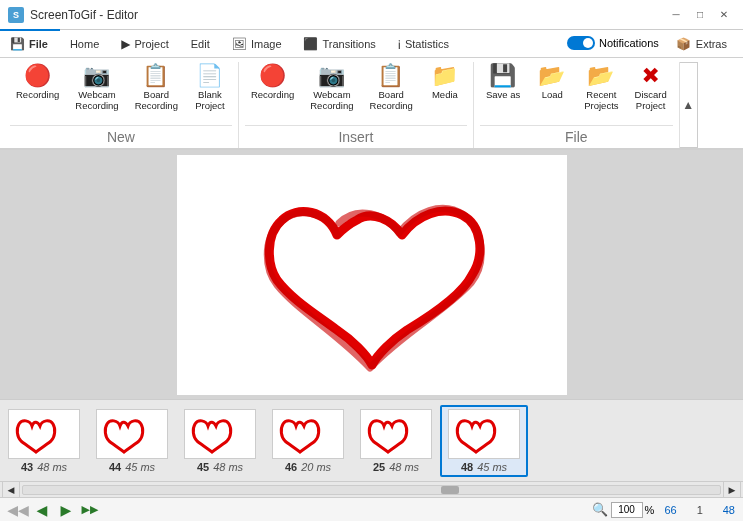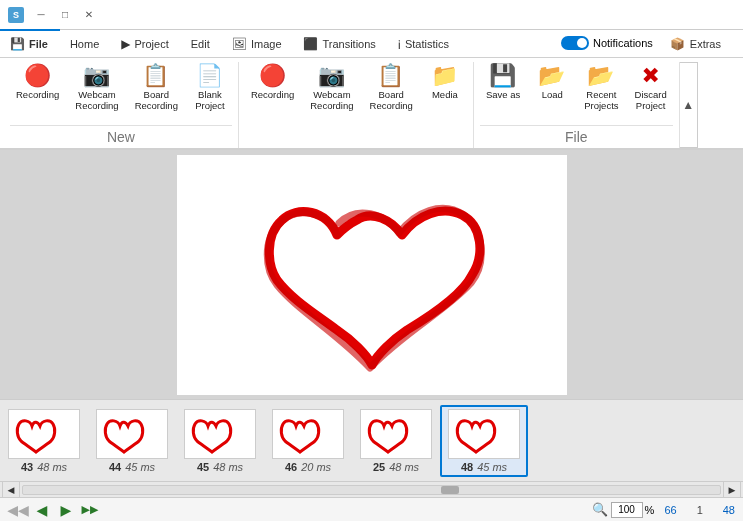--- a/index.html
+++ b/index.html
@@ -47,21 +47,21 @@
       display: flex; align-items: center; gap: 4px;
       height: 28px;
       border-top: 2px solid transparent;
     }
     .ribbon-tab.active {
       background: #fff;
       border-top: 2px solid #0078d4;
       font-weight: 600;
     }
     .ribbon-tab .tab-icon { font-size: 12px; }
-    .tab-right { margin-left: auto; display: flex; align-items: center; padding-right: 10px; gap: 2px; }
+    .tab-right { margin-left: auto; display: flex; align-items: center; padding-right: 4px; gap: 2px; }
     .tab-right .ribbon-tab { font-size: 11px; }
 
     
     #ribbon {
       background: #fff;
       border-bottom: 2px solid #d0d0d0;
       display: flex;
       align-items: stretch;
       padding: 4px 4px 0 4px;
       min-height: 92px;
@@ -236,20 +236,21 @@
     }
     .nav-arrow-left { color: #2a7a2a; font-size: 14px; }
     .nav-arrow-right { color: #2a7a2a; font-size: 14px; }
     .nav-arrow-gray { color: #aaa; font-size: 14px; }
   </style>
 </head>
 <body>
 
 <div id="title-bar">
   <div class="app-icon">S</div>
+  <span class="title-text">ScreenToGif - Editor</span>
   <div class="win-controls">
     <button class="win-btn">─</button>
     <button class="win-btn">□</button>
     <button class="win-btn close">✕</button>
   </div>
 </div>
 
 <div id="ribbon-tabs">
   <div class="ribbon-tab active">
     <span class="tab-icon">💾</span>
@@ -325,20 +326,21 @@
       </div>
       <div class="ribbon-item">
         <span class="item-icon icon-board">📋</span>
         <span class="item-label">Board<br>Recording</span>
       </div>
       <div class="ribbon-item">
         <span class="item-icon icon-media">📁</span>
         <span class="item-label">Media</span>
       </div>
     </div>
+    <div class="ribbon-group-label">Insert</div>
   </div>
 
   <div class="ribbon-group">
     <div class="ribbon-group-items">
       <div class="ribbon-item">
         <span class="item-icon icon-save">💾</span>
         <span class="item-label">Save as</span>
       </div>
       <div class="ribbon-item">
         <span class="item-icon icon-folder">📂</span>

